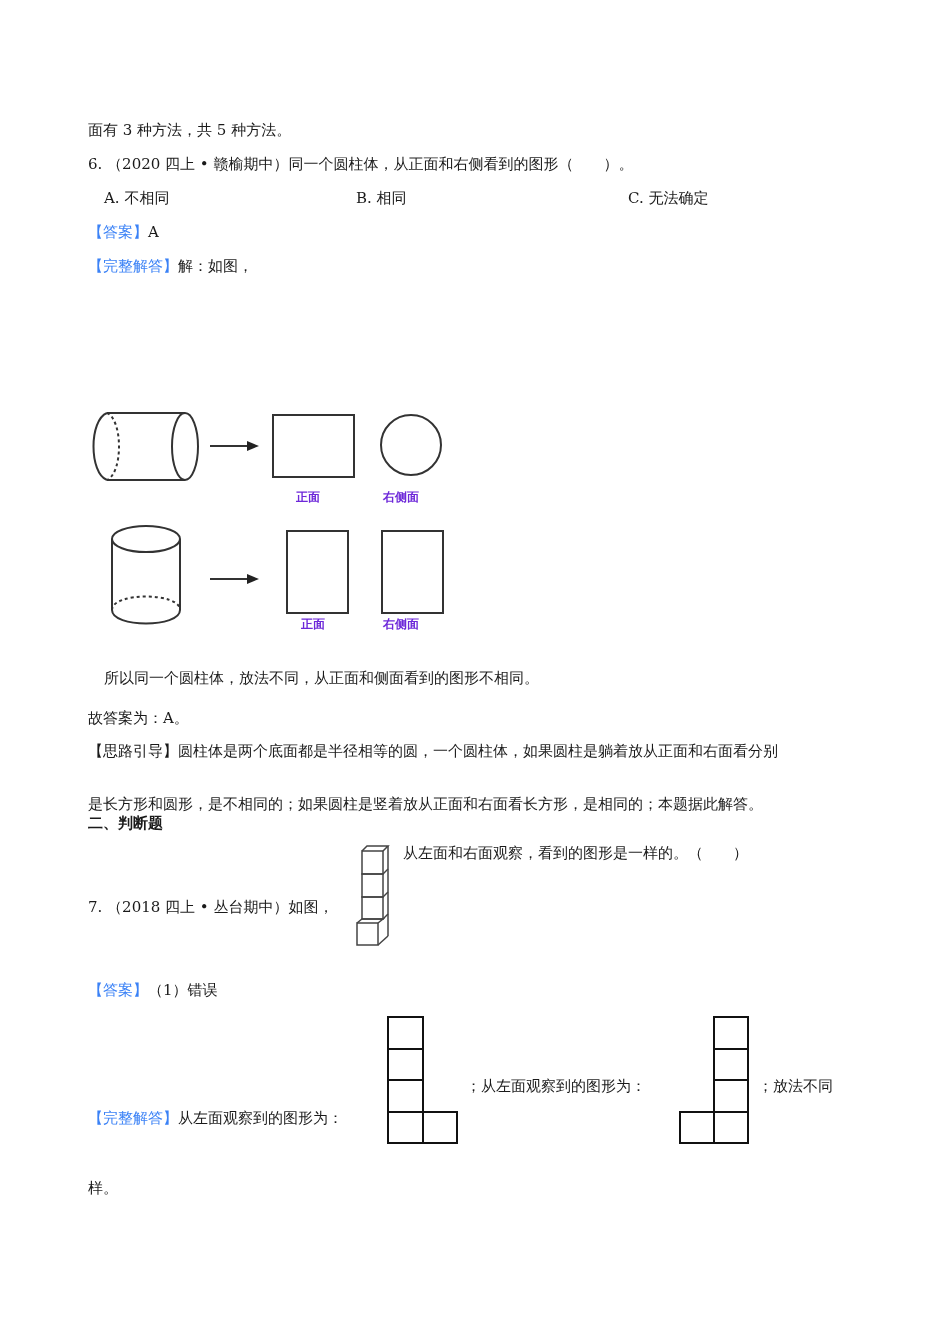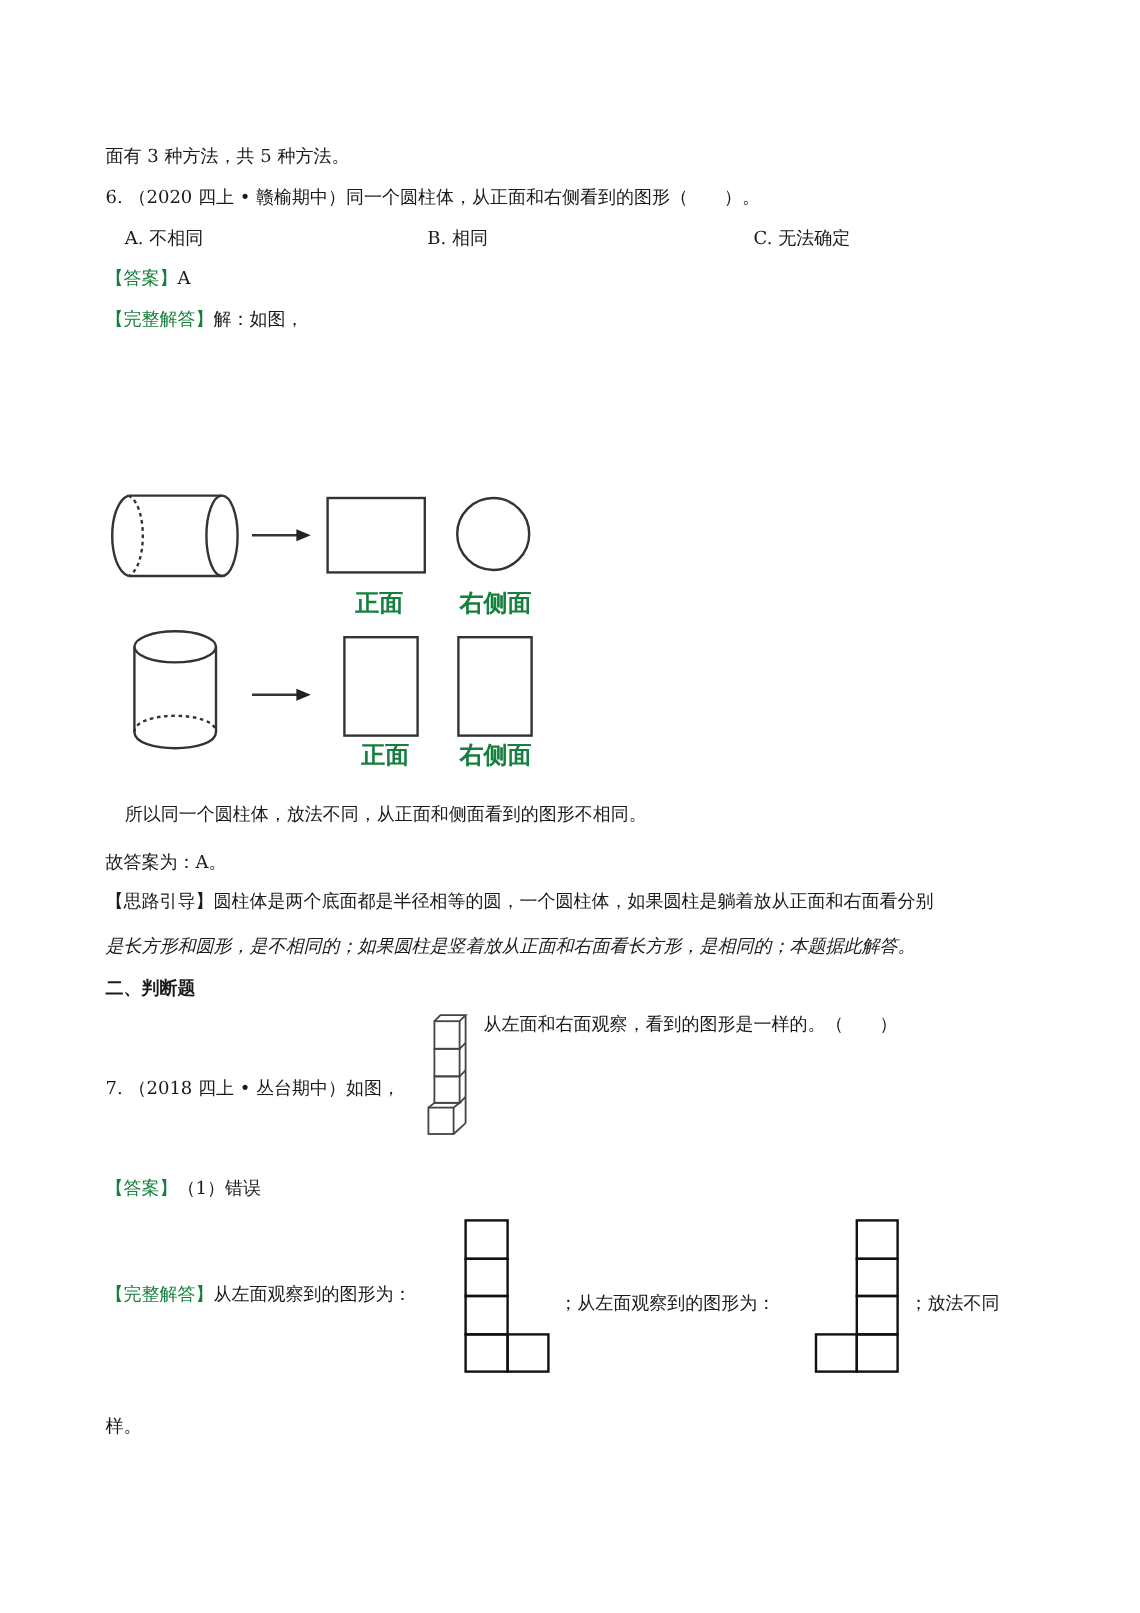--- a/index.html
+++ b/index.html
@@ -1,24 +1,24 @@
 <!DOCTYPE html>
 <html><head>
 <meta charset="utf-8">
 <style>
   html, body { margin: 0; padding: 0; background: #ffffff; }
   body { width: 950px; height: 1344px; position: relative; overflow: hidden;
          font-family: "DejaVu Serif", "Liberation Serif", serif; color: #1a1a1a; font-size: 15px; }
   .line { position: absolute; left: 88px; white-space: nowrap; line-height: 20px; }
-  .blue { color: #15803d; }
+  .blue { color: #3b82f6; }
   .bold { font-weight: bold; font-family: "DejaVu Sans", "Liberation Sans", sans-serif; }
   .opt { position: absolute; white-space: nowrap; line-height: 20px; }
   svg { position: absolute; }
   .fig-label { position: absolute; font-family: "DejaVu Sans", "Liberation Sans", sans-serif;
-               font-weight: bold; font-size: 20px; color: #15803d; white-space: nowrap; }
+               font-weight: bold; font-size: 12px; color: #6d28d9; white-space: nowrap; }
 </style>
 </head>
 <body>
 
 <div class="line" style="top:120px;">面有 3 种方法，共 5 种方法。</div>
 
 <div class="line" style="top:154px;">
   <span>6.</span>
   <span>（2020 四上 • 赣榆期中）</span><span>同一个圆柱体，从正面和右侧看到的图形（　　）。</span>
 </div>
@@ -76,21 +76,21 @@
 <div class="fig-label" style="left:296px; top:489px;">正面</div>
 <div class="fig-label" style="left:383px; top:489px;">右侧面</div>
 <div class="fig-label" style="left:301px; top:616px;">正面</div>
 <div class="fig-label" style="left:383px; top:616px;">右侧面</div>
 
 <div class="line" style="top:668px;margin-left:16px;">所以同一个圆柱体，放法不同，从正面和侧面看到的图形不相同。</div>
 <div class="line" style="top:708px;">故答案为：A。</div>
 <div class="line" style="top:741px;">
   <span>【思路引导】</span><span>圆柱体是两个底面都是半径相等的圆，一个圆柱体，如果圆柱是躺着放从正面和右面看分别</span>
 </div>
-<div class="line" style="top:778px;font-style:italic;">是长方形和圆形，是不相同的；如果圆柱是竖着放从正面和右面看长方形，是相同的；本题据此解答。</div>
+<div class="line" style="top:794px;">是长方形和圆形，是不相同的；如果圆柱是竖着放从正面和右面看长方形，是相同的；本题据此解答。</div>
 
 <div class="line bold" style="top:813px;">二、判断题</div>
 
 <div class="line" style="top:897px;">
   <span>7.</span>
   <span>（2018 四上 • 丛台期中）</span><span>如图，</span>
 </div>
 <svg style="left:355px; top:843px;" width="50" height="105" viewBox="0 0 50 105">
   <g fill="none" stroke="#444" stroke-width="1.5">
     <rect x="7" y="8" width="21" height="23"></rect>
@@ -105,21 +105,21 @@
     <polyline points="2,80 7,76 28,76 23,80"></polyline>
     <line x1="23" y1="102" x2="33" y2="93"></line>
   </g>
 </svg>
 <div class="line" style="top:843px; left:403px;">从左面和右面观察，看到的图形是一样的。（　　）</div>
 
 <div class="line" style="top:980px;">
   <span class="blue">【答案】</span><span>（1）错误</span>
 </div>
 
-<div class="line" style="top:1068px;">
+<div class="line" style="top:1108px;">
   <span class="blue">【完整解答】</span><span>从左面观察到的图形为：</span>
 </div>
 
 <svg style="left:386px; top:1015px;" width="76" height="132" viewBox="0 0 76 132">
   <g fill="none" stroke="#111" stroke-width="2">
     <rect x="2" y="2" width="35" height="32"></rect>
     <rect x="2" y="34" width="35" height="31"></rect>
     <rect x="2" y="65" width="35" height="32"></rect>
     <rect x="2" y="97" width="35" height="31"></rect>
     <rect x="37" y="97" width="34" height="31"></rect>

